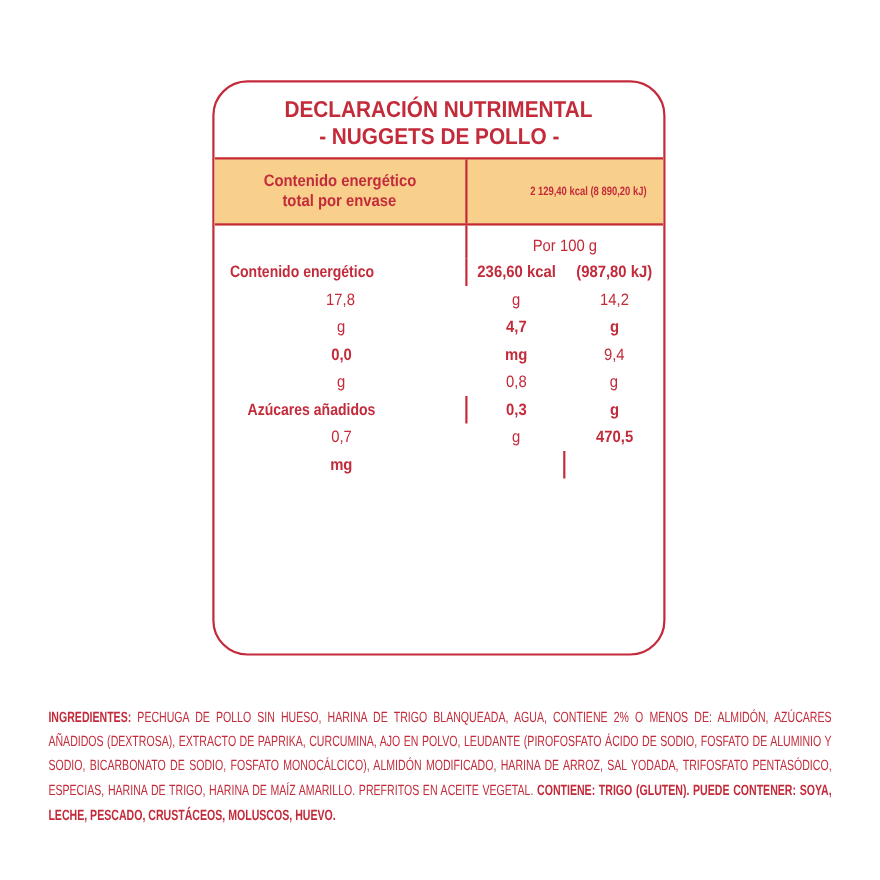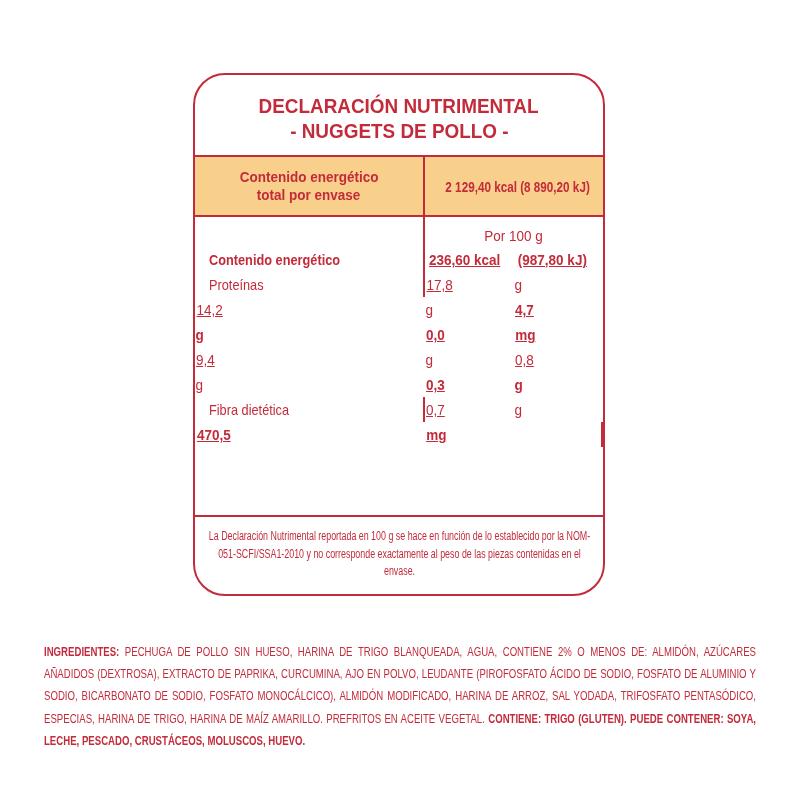--- a/index.html
+++ b/index.html
@@ -14,58 +14,58 @@
     overflow:hidden;
   }
   
   .box{
     position:absolute;left:193px;top:73px;width:412px;height:523px;
     border:2px solid var(--red);border-radius:32px;
     box-sizing:border-box;overflow:hidden;
     display:flex;flex-direction:column;background:#ffffff;
   }
   .title{
-    height:80px;flex:none;
+    height:68px;flex:none;
     display:flex;flex-direction:column;justify-content:center;align-items:center;
     padding-top:6px;box-sizing:border-box;
     font-weight:bold;font-size:21px;line-height:25px;
   }
   .cnd{display:inline-block;transform:scaleX(0.85);white-space:nowrap;}
   .cnd90{display:inline-block;transform:scaleX(0.90);white-space:nowrap;}
   .cnd78{display:inline-block;transform:scaleX(0.78);white-space:nowrap;}
   
   .band{
     height:62px;flex:none;background:var(--yellow);
     border-top:2px solid var(--red);border-bottom:2px solid var(--red);
     box-sizing:border-box;display:flex;
   }
   .band-left{
     width:230px;flex:none;border-right:2px solid var(--red);box-sizing:border-box;
     display:flex;flex-direction:column;justify-content:center;align-items:center;
     font-weight:bold;font-size:15px;line-height:18px;
   }
   .band-right{
     flex:1;display:flex;align-items:center;justify-content:flex-end;
-    font-weight:bold;font-size:15px;
+    font-weight:bold;font-size:11px;
   }
   
   .grid{
     height:298px;flex:none;
     display:grid;
     grid-template-columns:230px 89px 89px;
     grid-template-rows:30px repeat(10,25px) 1fr;
     font-size:15px;
   }
   .gl{
     border-right:2px solid var(--red);box-sizing:border-box;
     padding-left:14px;display:flex;align-items:center;
   }
   .gl .cnd{transform-origin:left center;}
   .i1{padding-left:30px;}
-  .gv,.gu{display:flex;align-items:center;text-decoration:underline;}
+  .gv,.gu{display:flex;align-items:center;justify-content:center;}
   .por{
     grid-column:2/4;display:flex;align-items:flex-end;justify-content:center;
     padding-bottom:3px;box-sizing:border-box;
   }
   .b{font-weight:bold;}
   
   .foot{
     flex:1;border-top:2px solid var(--red);box-sizing:border-box;
     display:flex;justify-content:center;padding-top:11px;
   }
@@ -110,23 +110,20 @@
     <div class="gl b">
         <span class="cnd">Contenido energético</span>
       </div>
     <div class="gv b">
         <span class="cnd90">236,60 kcal</span>
       </div>
     <div class="gu b">
         <span class="cnd90">(987,80 kJ)</span>
       </div>
 
-    <div class="gl">
-        <span class="cnd">Proteínas</span>
-      </div>
     <div class="gv">
         <span class="cnd90">17,8</span>
       </div>
     <div class="gu">
         <span class="cnd90">g</span>
       </div>
 
     <div class="gv">
         <span class="cnd90">14,2</span>
       </div>
@@ -155,49 +152,46 @@
         <span class="cnd90">g</span>
       </div>
 
     <div class="gv">
         <span class="cnd90">0,8</span>
       </div>
     <div class="gu">
         <span class="cnd90">g</span>
       </div>
 
+    <div class="gl b i1">
+        <span class="cnd">Azúcares añadidos</span>
+      </div>
     <div class="gv b">
         <span class="cnd90">0,3</span>
       </div>
     <div class="gu b">
         <span class="cnd90">g</span>
       </div>
 
-    <div class="gl">
-        <span class="cnd">Fibra dietética</span>
-      </div>
     <div class="gv">
         <span class="cnd90">0,7</span>
       </div>
     <div class="gu">
         <span class="cnd90">g</span>
       </div>
 
     <div class="gv b">
         <span class="cnd90">470,5</span>
       </div>
     <div class="gu b">
         <span class="cnd90">mg</span>
       </div>
 
     <div class="gl"></div>
     <div style="grid-column:2/4"></div>
   </div>
 
-  <div class="foot">
-    <div class="foot-inner">La Declaración Nutrimental reportada en 100 g se hace en función de lo establecido por la NOM-051-SCFI/SSA1-2010 y no corresponde exactamente al peso de las piezas contenidas en el envase.</div>
-  </div>
 
 </div>
 
 <p class="ing">
   <span class="b">INGREDIENTES: </span><span>PECHUGA DE POLLO SIN HUESO, HARINA DE TRIGO BLANQUEADA, AGUA, CONTIENE 2% O MENOS DE: ALMIDÓN, AZÚCARES AÑADIDOS (DEXTROSA), EXTRACTO DE PAPRIKA, CURCUMINA, AJO EN POLVO, LEUDANTE (PIROFOSFATO ÁCIDO DE SODIO, FOSFATO DE ALUMINIO Y SODIO, BICARBONATO DE SODIO, FOSFATO MONOCÁLCICO), ALMIDÓN MODIFICADO, HARINA DE ARROZ, SAL YODADA, TRIFOSFATO PENTASÓDICO, ESPECIAS, HARINA DE TRIGO, HARINA DE MAÍZ AMARILLO. PREFRITOS EN ACEITE VEGETAL. </span><span class="b">CONTIENE: TRIGO (GLUTEN). PUEDE CONTENER: SOYA, LECHE, PESCADO, CRUSTÁCEOS, MOLUSCOS, HUEVO.</span>
 </p>
 
 </body></html>

